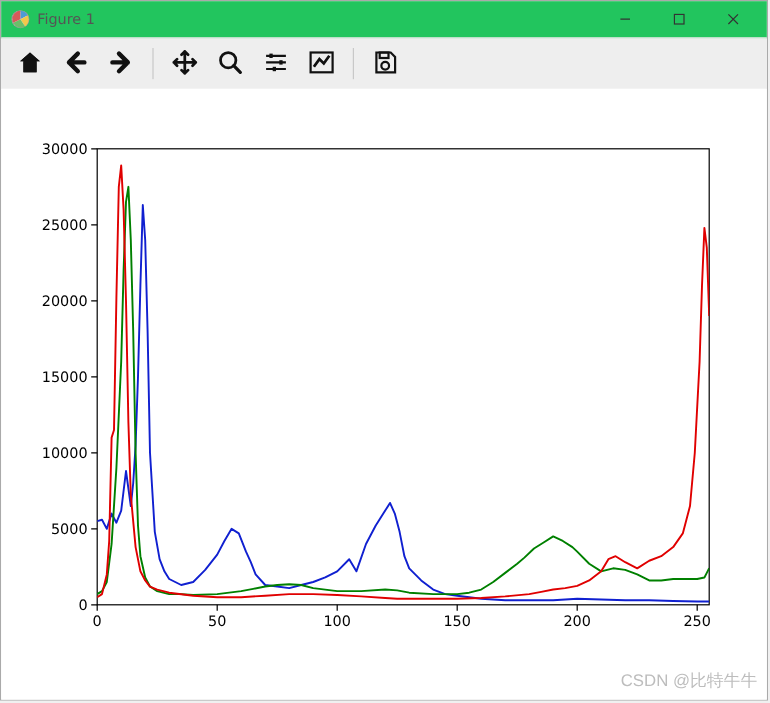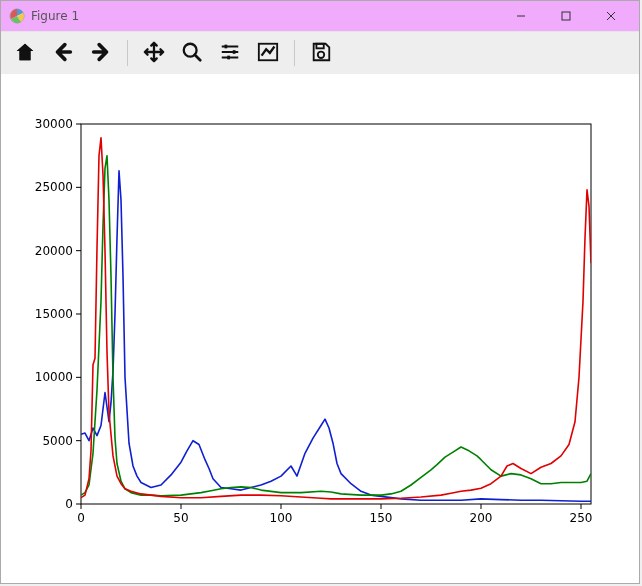--- a/index.html
+++ b/index.html
@@ -15,21 +15,21 @@
     height: 584px;
     border: 1px solid #aaa;
     background: #fff;
     box-sizing: border-box;
     display: flex;
     flex-direction: column;
     position: relative;
   }
   .titlebar {
     height: 30px;
-    background: #f0abfc;
+    background: #22c55e;
     border-bottom: 1px solid #e5e5e5;
     display: flex;
     align-items: center;
     padding: 0 6px 0 8px;
   }
   .titlebar .app-icon {
     width: 16px; height: 16px;
     margin-right: 6px;
   }
   .titlebar .title {
@@ -216,13 +216,14 @@
         <text x="72" y="54" text-anchor="end" font-size="12" fill="#000" font-family="DejaVu Sans,Arial">30000</text>
         <clipPath id="cp">
           <rect x="80" y="50" width="510" height="380"></rect>
         </clipPath>
         <path d="M80.0 360.3 L84.0 359.1 L88.0 366.7 L92.0 354.0 L96.0 361.6 L100.0 351.5 L104.0 318.5 L108.0 347.7 L110.0 328.7 L112.0 297.0 L114.0 240.0 L116.0 164.0 L118.0 96.9 L120.0 126.0 L122.0 202.0 L124.0 303.3 L128.0 369.2 L132.0 392.0 L136.0 402.1 L140.0 408.5 L150.0 413.5 L160.0 411.0 L170.0 400.9 L180.0 388.2 L186.0 376.8 L192.0 366.7 L198.0 370.5 L204.0 385.7 L208.0 394.5 L212.0 404.7 L220.0 413.5 L230.0 414.8 L240.0 416.1 L250.0 413.5 L260.0 411.0 L270.0 407.2 L280.0 402.1 L290.0 392.0 L296.0 402.1 L304.0 379.3 L312.0 364.1 L320.0 351.5 L324.0 345.1 L328.0 354.0 L332.0 369.2 L336.0 389.5 L340.0 399.6 L350.0 409.7 L360.0 417.3 L370.0 421.1 L380.0 422.4 L400.0 424.9 L420.0 426.2 L440.0 426.2 L460.0 426.2 L480.0 424.9 L500.0 425.6 L520.0 426.2 L540.0 426.2 L560.0 426.8 L580.0 427.2 L588.0 427.2 L590.0 427.2 " fill="none" stroke="#1020d0" stroke-width="1.6" clip-path="url(#cp)" stroke-linejoin="round"></path>
         <path d="M80.0 421.1 L84.0 418.6 L88.0 411.0 L92.0 379.3 L96.0 316.0 L100.0 227.3 L102.0 151.3 L104.0 94.3 L106.0 81.7 L108.0 126.0 L110.0 202.0 L112.0 303.3 L114.0 364.1 L116.0 389.5 L120.0 407.2 L124.0 414.8 L130.0 418.6 L140.0 421.1 L150.0 421.1 L160.0 421.8 L180.0 421.1 L200.0 418.6 L210.0 416.7 L220.0 414.8 L230.0 413.5 L240.0 412.9 L250.0 413.5 L260.0 416.1 L280.0 418.6 L300.0 418.6 L320.0 417.3 L330.0 418.0 L340.0 419.9 L360.0 421.1 L380.0 421.1 L390.0 419.9 L400.0 417.3 L410.0 411.0 L420.0 403.4 L430.0 395.8 L436.0 390.7 L444.0 383.1 L452.0 378.1 L460.0 373.0 L468.0 376.8 L476.0 381.9 L480.0 385.7 L490.0 395.8 L500.0 402.1 L510.0 399.6 L520.0 400.9 L530.0 404.7 L540.0 409.7 L550.0 409.7 L560.0 408.5 L570.0 408.5 L580.0 408.5 L586.0 407.2 L588.0 403.4 L590.0 399.6 " fill="none" stroke="#008000" stroke-width="1.6" clip-path="url(#cp)" stroke-linejoin="round"></path>
         <path d="M80.0 423.7 L84.0 421.1 L88.0 404.7 L90.0 376.8 L92.0 290.7 L94.0 284.3 L96.0 174.1 L98.0 81.7 L100.0 63.9 L102.0 100.7 L104.0 176.7 L106.0 278.0 L108.0 338.8 L112.0 381.9 L116.0 402.1 L120.0 409.7 L124.0 414.8 L130.0 417.3 L140.0 419.9 L160.0 422.4 L180.0 423.7 L200.0 423.7 L220.0 422.4 L240.0 421.1 L260.0 421.1 L280.0 421.8 L300.0 423.0 L320.0 424.3 L330.0 424.9 L340.0 424.9 L360.0 424.9 L380.0 424.9 L400.0 424.3 L420.0 423.0 L440.0 421.1 L450.0 419.2 L460.0 417.3 L470.0 416.1 L480.0 414.2 L490.0 409.7 L500.0 402.1 L506.0 392.0 L512.0 389.5 L520.0 394.5 L530.0 399.6 L540.0 393.3 L550.0 389.5 L560.0 381.9 L568.0 370.5 L574.0 347.7 L578.0 303.3 L582.0 227.3 L584.0 164.0 L586.0 115.9 L588.0 132.3 L590.0 189.3 " fill="none" stroke="#e00000" stroke-width="1.6" clip-path="url(#cp)" stroke-linejoin="round"></path>
       </svg>
   </div>
 
+  <div class="watermark">CSDN @比特牛牛</div>
 </div>
 
 </body></html>

